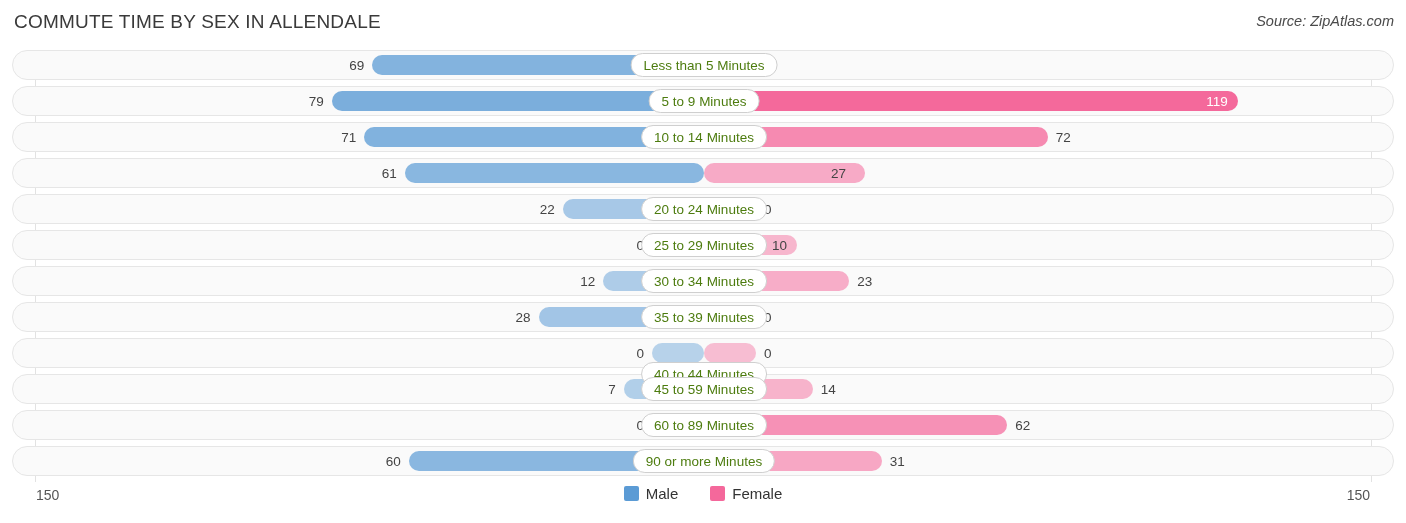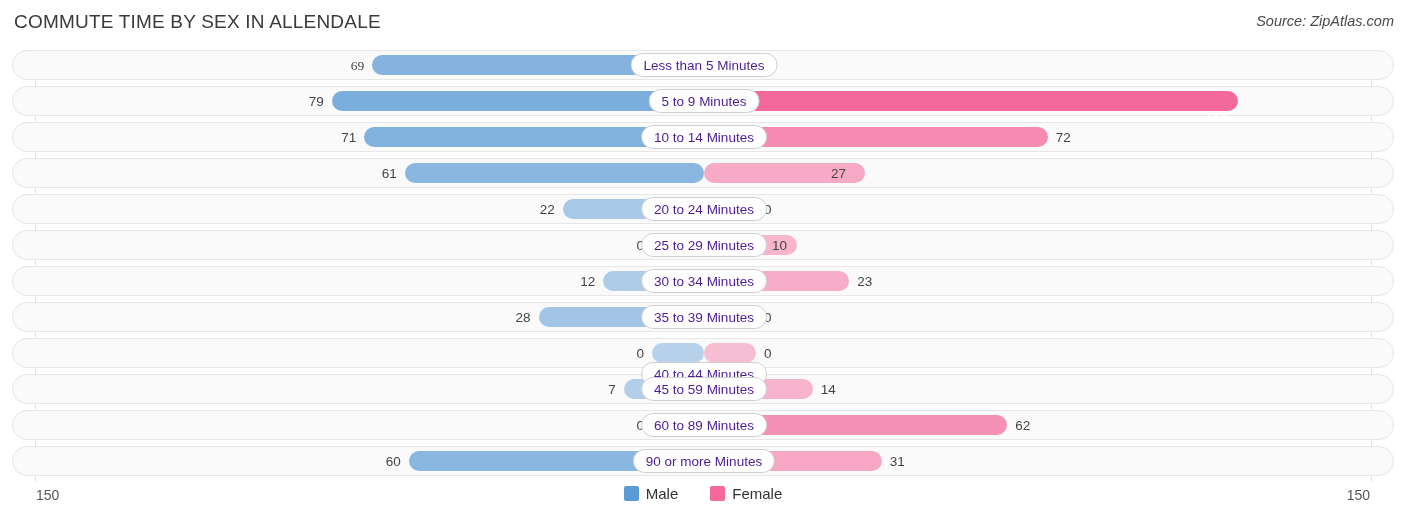--- a/index.html
+++ b/index.html
@@ -103,33 +103,32 @@
     top: 5px;
     font-size: 13.5px;
     color: #444;
     white-space: nowrap;
     line-height: 19px;
   }
   .bar-value.male-val  { text-align: right; }
   .bar-value.female-val{ text-align: left; }
   .bar-value.inside {
     color: #ffffff;
-    margin-top: 17px;
   }
 
   .cat-label {
     position: absolute;
     top: 2px;
     height: 24px;
     line-height: 23px;
     background: #ffffff;
     border: 1px solid #cfcfcf;
     border-radius: 13px;
     font-size: 13.5px;
-    color: #4c1d95;
+    color: #4d7c0f;
     text-align: center;
     white-space: nowrap;
     padding: 0 12px;
     box-sizing: border-box;
     transform: translateX(-50%);
     z-index: 5;
   }
 
   
   .footer {
@@ -183,21 +182,21 @@
     <div class="chart-source">Source: ZipAtlas.com</div>
   </div>
 
   <div class="plot">
     <div class="gridline left"></div>
     <div class="gridline right"></div>
     <div class="rows" id="rows">
         <div class="row">
           <div class="bar male" style="left: 359.32px; width: 331.68px; background: rgba(91, 155, 213, 0.753);"></div>
           <div class="bar female" style="left: 691px; width: 52px; background: rgba(244, 104, 155, 0.42);"></div>
-          <div class="bar-value male-val" style="right: 1028.68px; font-family: Liberation Serif, serif;">69</div>
+          <div class="bar-value male-val" style="right: 1028.68px;">69</div>
           <div class="bar-value female-val" style="left: 751px;">0</div>
           <div class="cat-label" style="left: 691px;">Less than 5 Minutes</div>
         </div>
         <div class="row">
           <div class="bar male" style="left: 318.787px; width: 372.213px; background: rgba(91, 155, 213, 0.8);"></div>
           <div class="bar female" style="left: 691px; width: 534.347px; background: rgba(244, 104, 155, 0.996);"></div>
           <div class="bar-value male-val" style="right: 1069.21px;">79</div>
           <div class="bar-value female-val inside" style="left: 1193.35px;">119</div>
           <div class="cat-label" style="left: 691px;">5 to 9 Minutes</div>
         </div>

